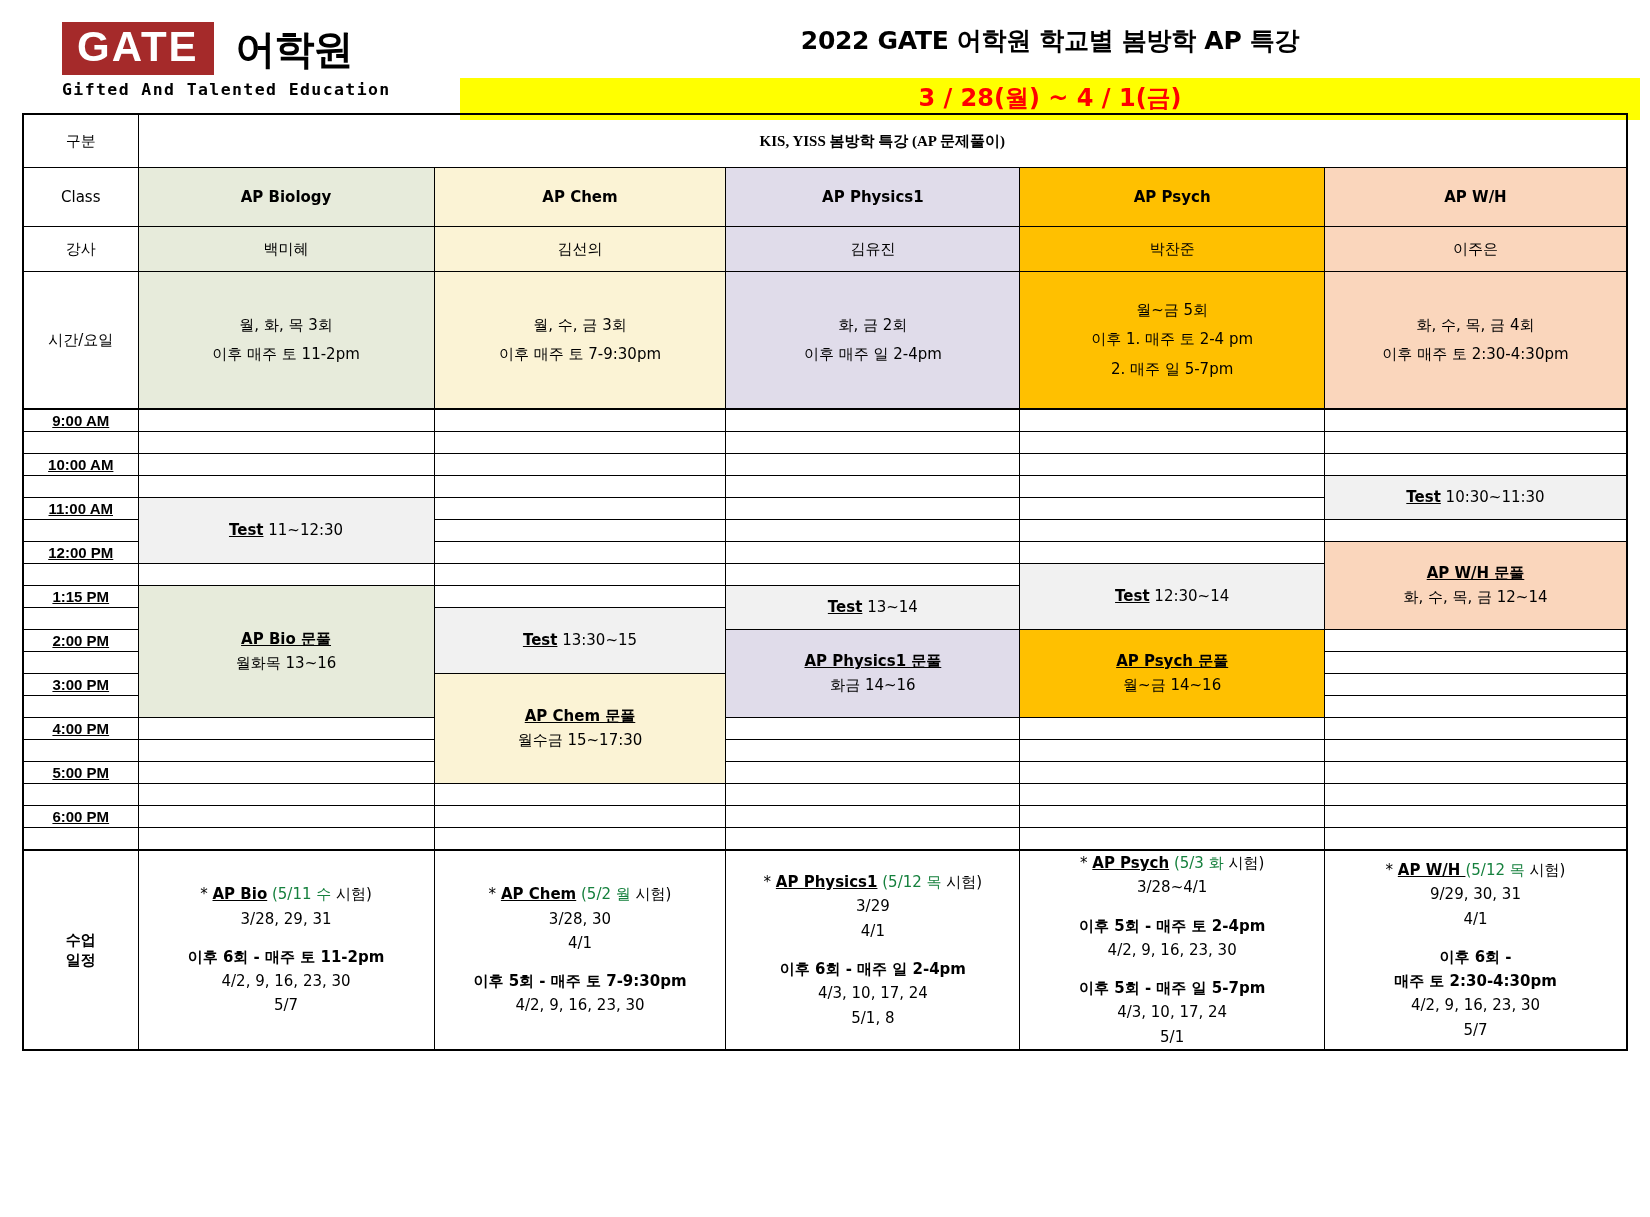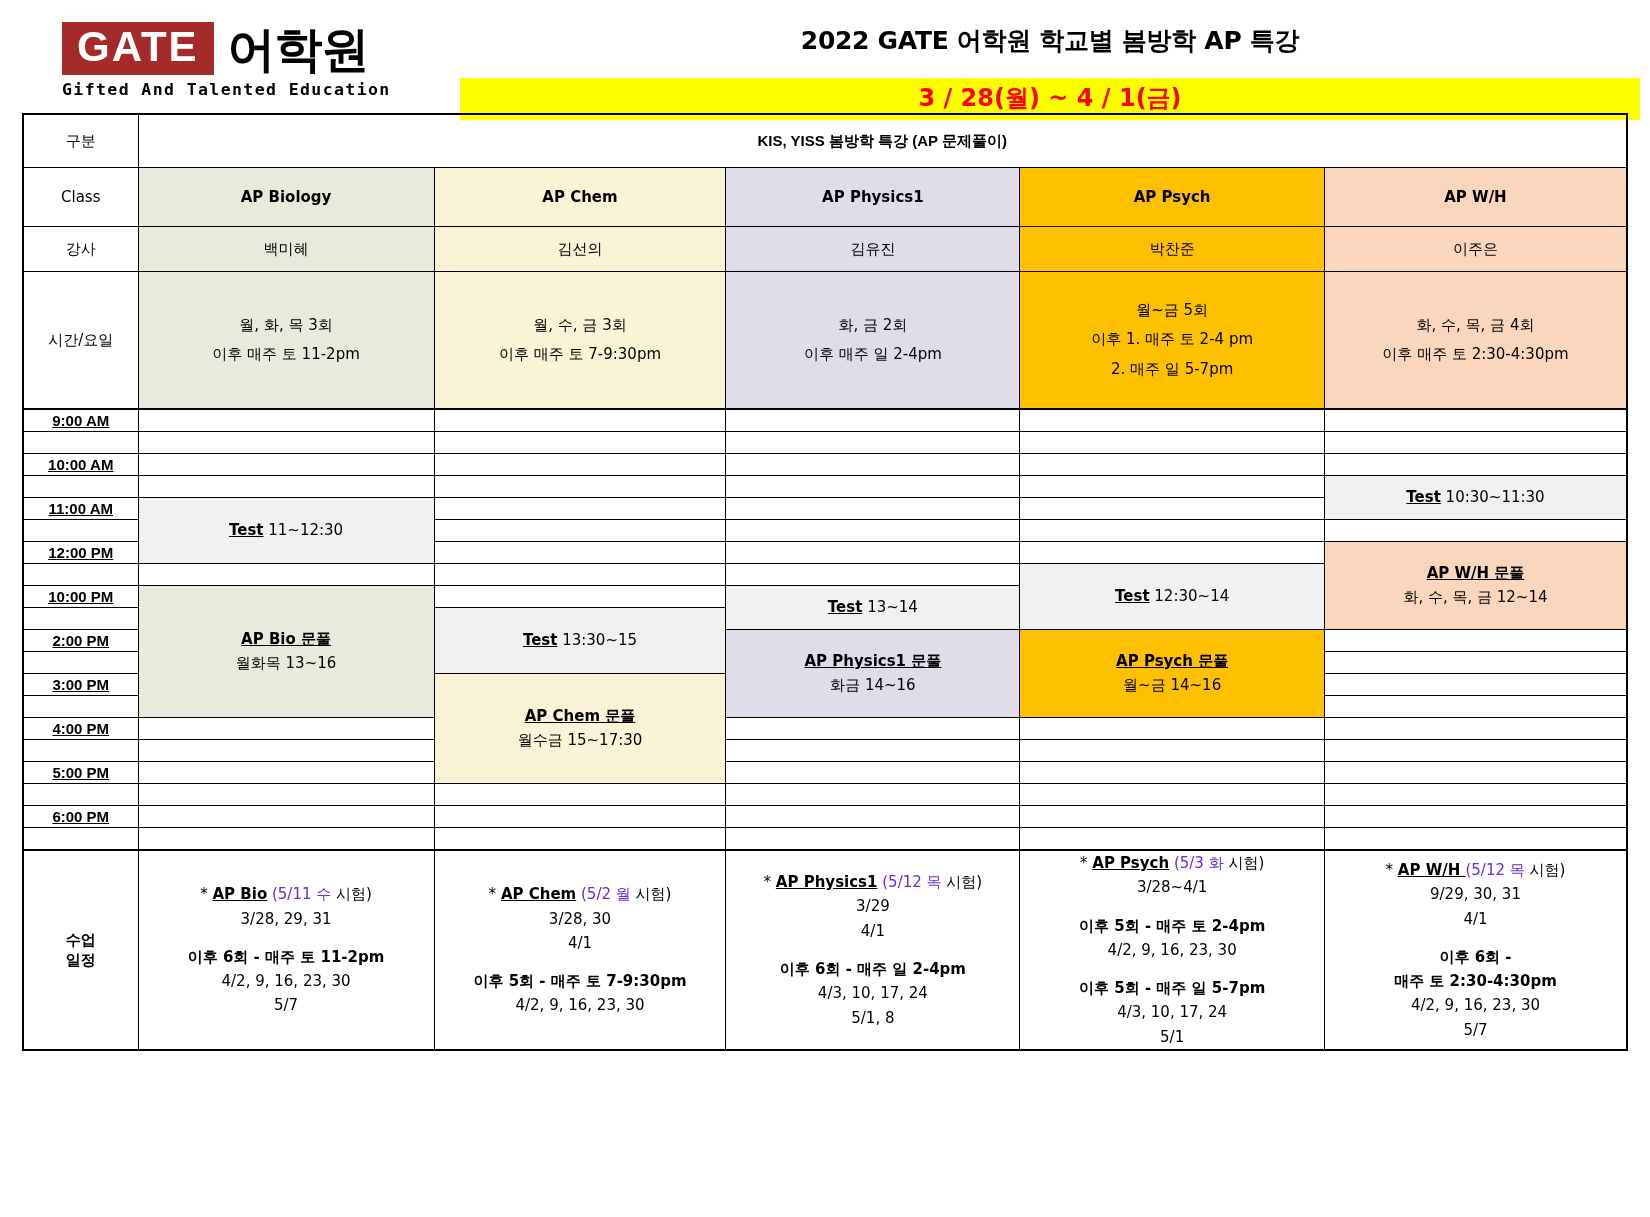--- a/index.html
+++ b/index.html
@@ -6,21 +6,21 @@
   body{font-family:"Liberation Sans","DejaVu Sans",sans-serif;color:#000;}
   #page{width:1650px;height:1217px;position:relative;overflow:hidden;background:#fff;}
 
   
   .header{position:relative;height:108px;}
   .logo{position:absolute;left:62px;top:22px;width:390px;}
   .logo-row{display:flex;align-items:center;}
   .logo-badge{background:#A52A2A;color:#fff;font-weight:bold;font-size:42px;
     letter-spacing:2px;padding:1px 13px 4px 13px;line-height:1.05;
     border:2px solid #A52A2A;font-family:"Liberation Sans",sans-serif;}
-  .logo-kr{font-size:48px;font-weight:bold;margin-left:14px;line-height:1;
+  .logo-kr{font-size:40px;font-weight:bold;margin-left:22px;line-height:1;
     letter-spacing:-1px;font-family:"DejaVu Sans",sans-serif;}
   .logo-sub{font-size:16.5px;font-weight:bold;letter-spacing:1.4px;margin-top:5px;
     font-family:"DejaVu Sans Mono","Liberation Mono",monospace;}
 
   .title-wrap{position:absolute;left:460px;top:24px;width:1180px;text-align:center;}
   .title-main{font-size:25px;font-weight:bold;letter-spacing:-0.3px;
     font-family:"DejaVu Sans",sans-serif;}
   .title-band{background:#FFFF00;margin-top:21px;padding:4px 0 6px 0;}
   .title-dates{color:#FF0000;font-size:24px;font-weight:bold;
     font-family:"DejaVu Sans",sans-serif;}
@@ -30,21 +30,21 @@
     position:absolute;left:22px;top:113px;width:1606px;}
   table.sched td{border:1px solid #000;padding:0;vertical-align:middle;
     text-align:center;font-size:15px;}
 
   .bt{border-top:2px solid #000 !important;}
   .bb{border-bottom:2px solid #000 !important;}
   .bl{border-left:2px solid #000 !important;}
   .br{border-right:2px solid #000 !important;}
 
   .c-label{font-size:15px;font-weight:normal;font-family:"DejaVu Sans",sans-serif;}
-  .banner{font-size:25px;font-weight:bold;font-family:Liberation Sans, sans-serif;
+  .banner{font-size:25px;font-weight:bold;font-family:Liberation Serif, serif;
     height:52px;border-radius:16px;}
   .classname{font-size:18px;font-weight:bold;height:58px;
     font-family:"DejaVu Sans",sans-serif;}
   .teacher{font-size:15.5px;height:44px;font-family:"DejaVu Sans",sans-serif;}
   .timesrow{font-size:15.5px;height:136px;line-height:1.95;
     font-family:"DejaVu Sans",sans-serif;}
 
   
   .tlabel{font-size:15px;font-weight:bold;height:21px;
     font-family:"Liberation Sans",sans-serif;}
@@ -53,21 +53,21 @@
   .evcell{font-size:15.5px;line-height:1.55;font-family:"DejaVu Sans",sans-serif;}
   .evtitle{font-weight:bold;text-decoration:underline;}
   .test{background:#F1F1F1;}
 
   
   .schedhead{font-size:25px;font-weight:bold;line-height:1.35;
     font-family:"DejaVu Sans",sans-serif;}
   .schedcell{font-size:15.5px;line-height:1.62;padding:22px 6px 12px 6px;
     vertical-align:top;font-family:"DejaVu Sans",sans-serif;}
   .schedcell .hl{font-weight:bold;text-decoration:underline;}
-  .red{color:#6d28d9;}
+  .red{color:#15803d;}
   .bold{font-weight:bold;}
   .sp{display:block;height:14px;}
 
   
   .bio{background:#E7EBDB;}
   .chem{background:#FBF3D5;}
   .phys{background:#E0DCEA;}
   .psych{background:#FFC000;}
   .wh{background:#FAD6BC;}
 </style>
@@ -226,21 +226,21 @@
         <td class="half"></td>
         <td class="half"></td>
         <td class="half"></td>
 
         <td class="evcell test" rowspan="3">
           <span class="evtitle">Test</span><span> 12:30~14</span>
         </td>
       </tr>
 
       <tr>
-        <td class="tlabel bl dot-b">10:00 PM</td>
+        <td class="tlabel bl dot-b">1:15 PM</td>
 
         <td class="evcell bio" rowspan="6">
           <div class="evtitle">AP Bio 문풀</div>
           <div>
             <span>월화목</span><span> 13~16</span>
           </div>
         </td>
         <td class="half"></td>
 
         <td class="evcell test" rowspan="2">

